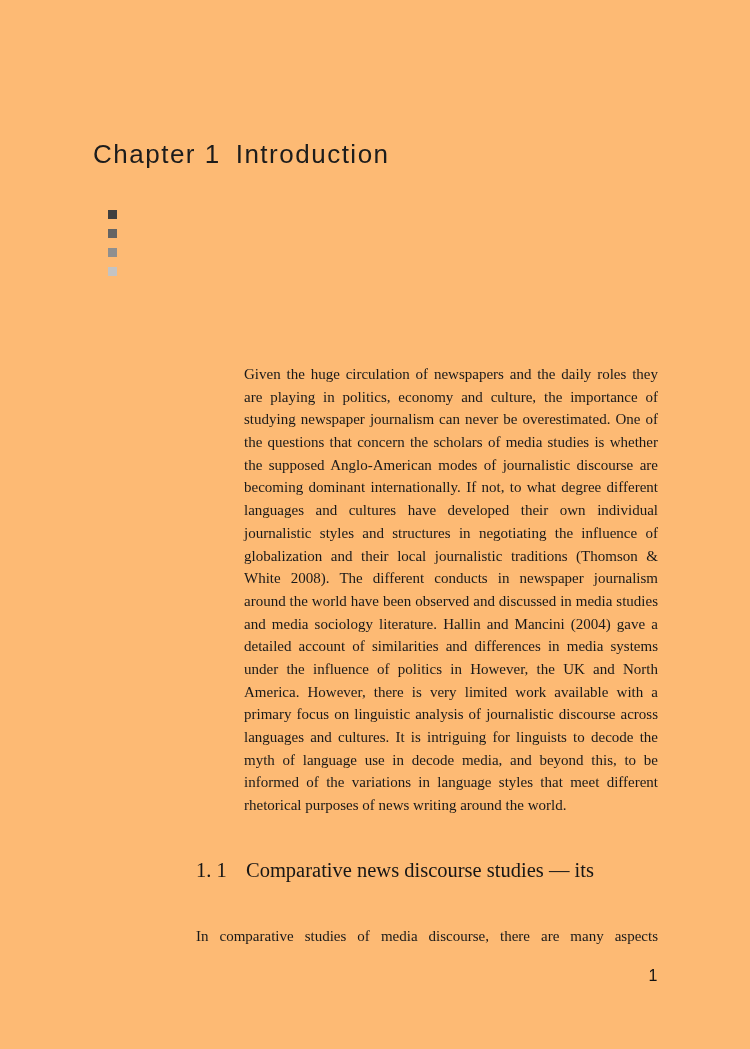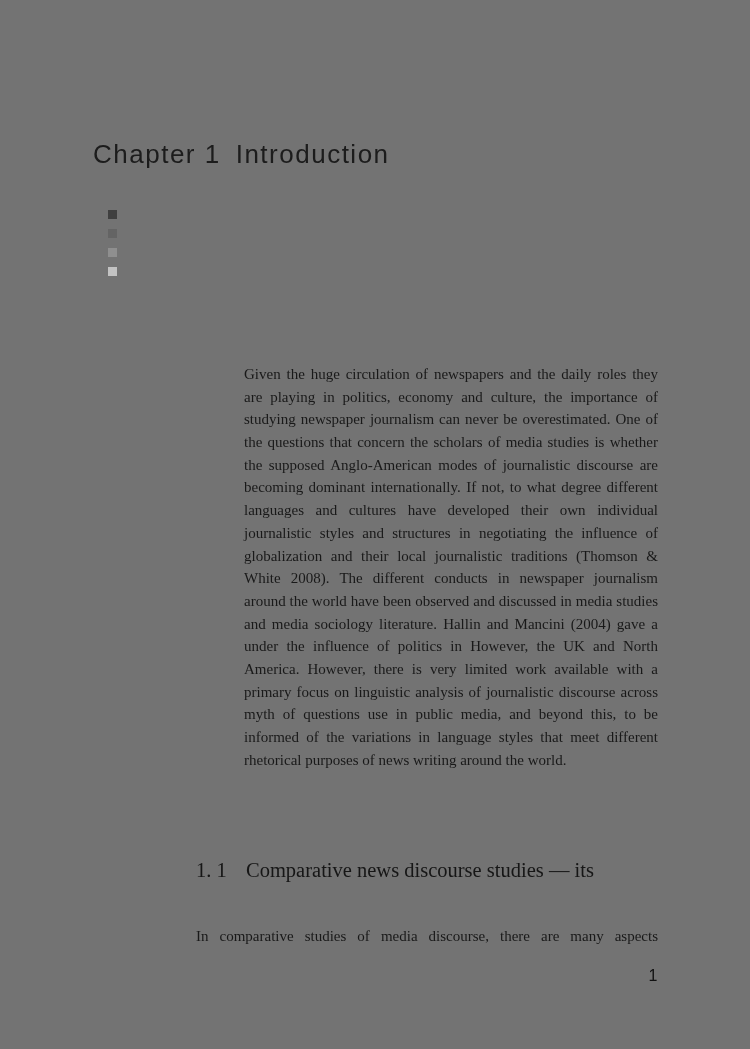--- a/index.html
+++ b/index.html
@@ -6,21 +6,21 @@
   body {
     width: 750px; height: 1049px;
     background: #ffffff;
     position: relative;
     overflow: hidden;
     font-family: "Liberation Serif", serif;
     color: #191919;
   }
   .page {
     position: absolute; inset: 0;
-    background: #737373;
+    background: #fdba74;
   }
   
   .chapter-heading {
     position: absolute;
     left: 93px; top: 139px;
     margin: 0;
     font-family: "Liberation Sans", sans-serif;
     font-size: 26px;
     font-weight: 400;
     letter-spacing: 1.5px;
@@ -124,24 +124,26 @@
       <div class="line">studying newspaper journalism can never be overestimated. One of</div>
       <div class="line">the questions that concern the scholars of media studies is whether</div>
       <div class="line">the supposed Anglo-American modes of journalistic discourse are</div>
       <div class="line">becoming dominant internationally. If not, to what degree different</div>
       <div class="line">languages and cultures have developed their own individual</div>
       <div class="line">journalistic styles and structures in negotiating the influence of</div>
       <div class="line">globalization and their local journalistic traditions (Thomson &amp;</div>
       <div class="line">White 2008). The different conducts in newspaper journalism</div>
       <div class="line">around the world have been observed and discussed in media studies</div>
       <div class="line">and media sociology literature. Hallin and Mancini (2004) gave a</div>
+      <div class="line">detailed account of similarities and differences in media systems</div>
       <div class="line">under the influence of politics in However, the UK and North</div>
       <div class="line">America. However, there is very limited work available with a</div>
       <div class="line">primary focus on linguistic analysis of journalistic discourse across</div>
-      <div class="line">myth of questions use in public media, and beyond this, to be</div>
+      <div class="line">languages and cultures. It is intriguing for linguists to decode the</div>
+      <div class="line">myth of language use in decode media, and beyond this, to be</div>
       <div class="line">informed of the variations in language styles that meet different</div>
       <div class="line last">rhetorical purposes of news writing around the world.</div>
     </div>
 
   <div class="section-heading">
     <span class="sec-num">1. 1</span>
     <span class="sec-title-lines">
       <span class="sec-line">Comparative news discourse studies — its</span>
     </span>
   </div>

